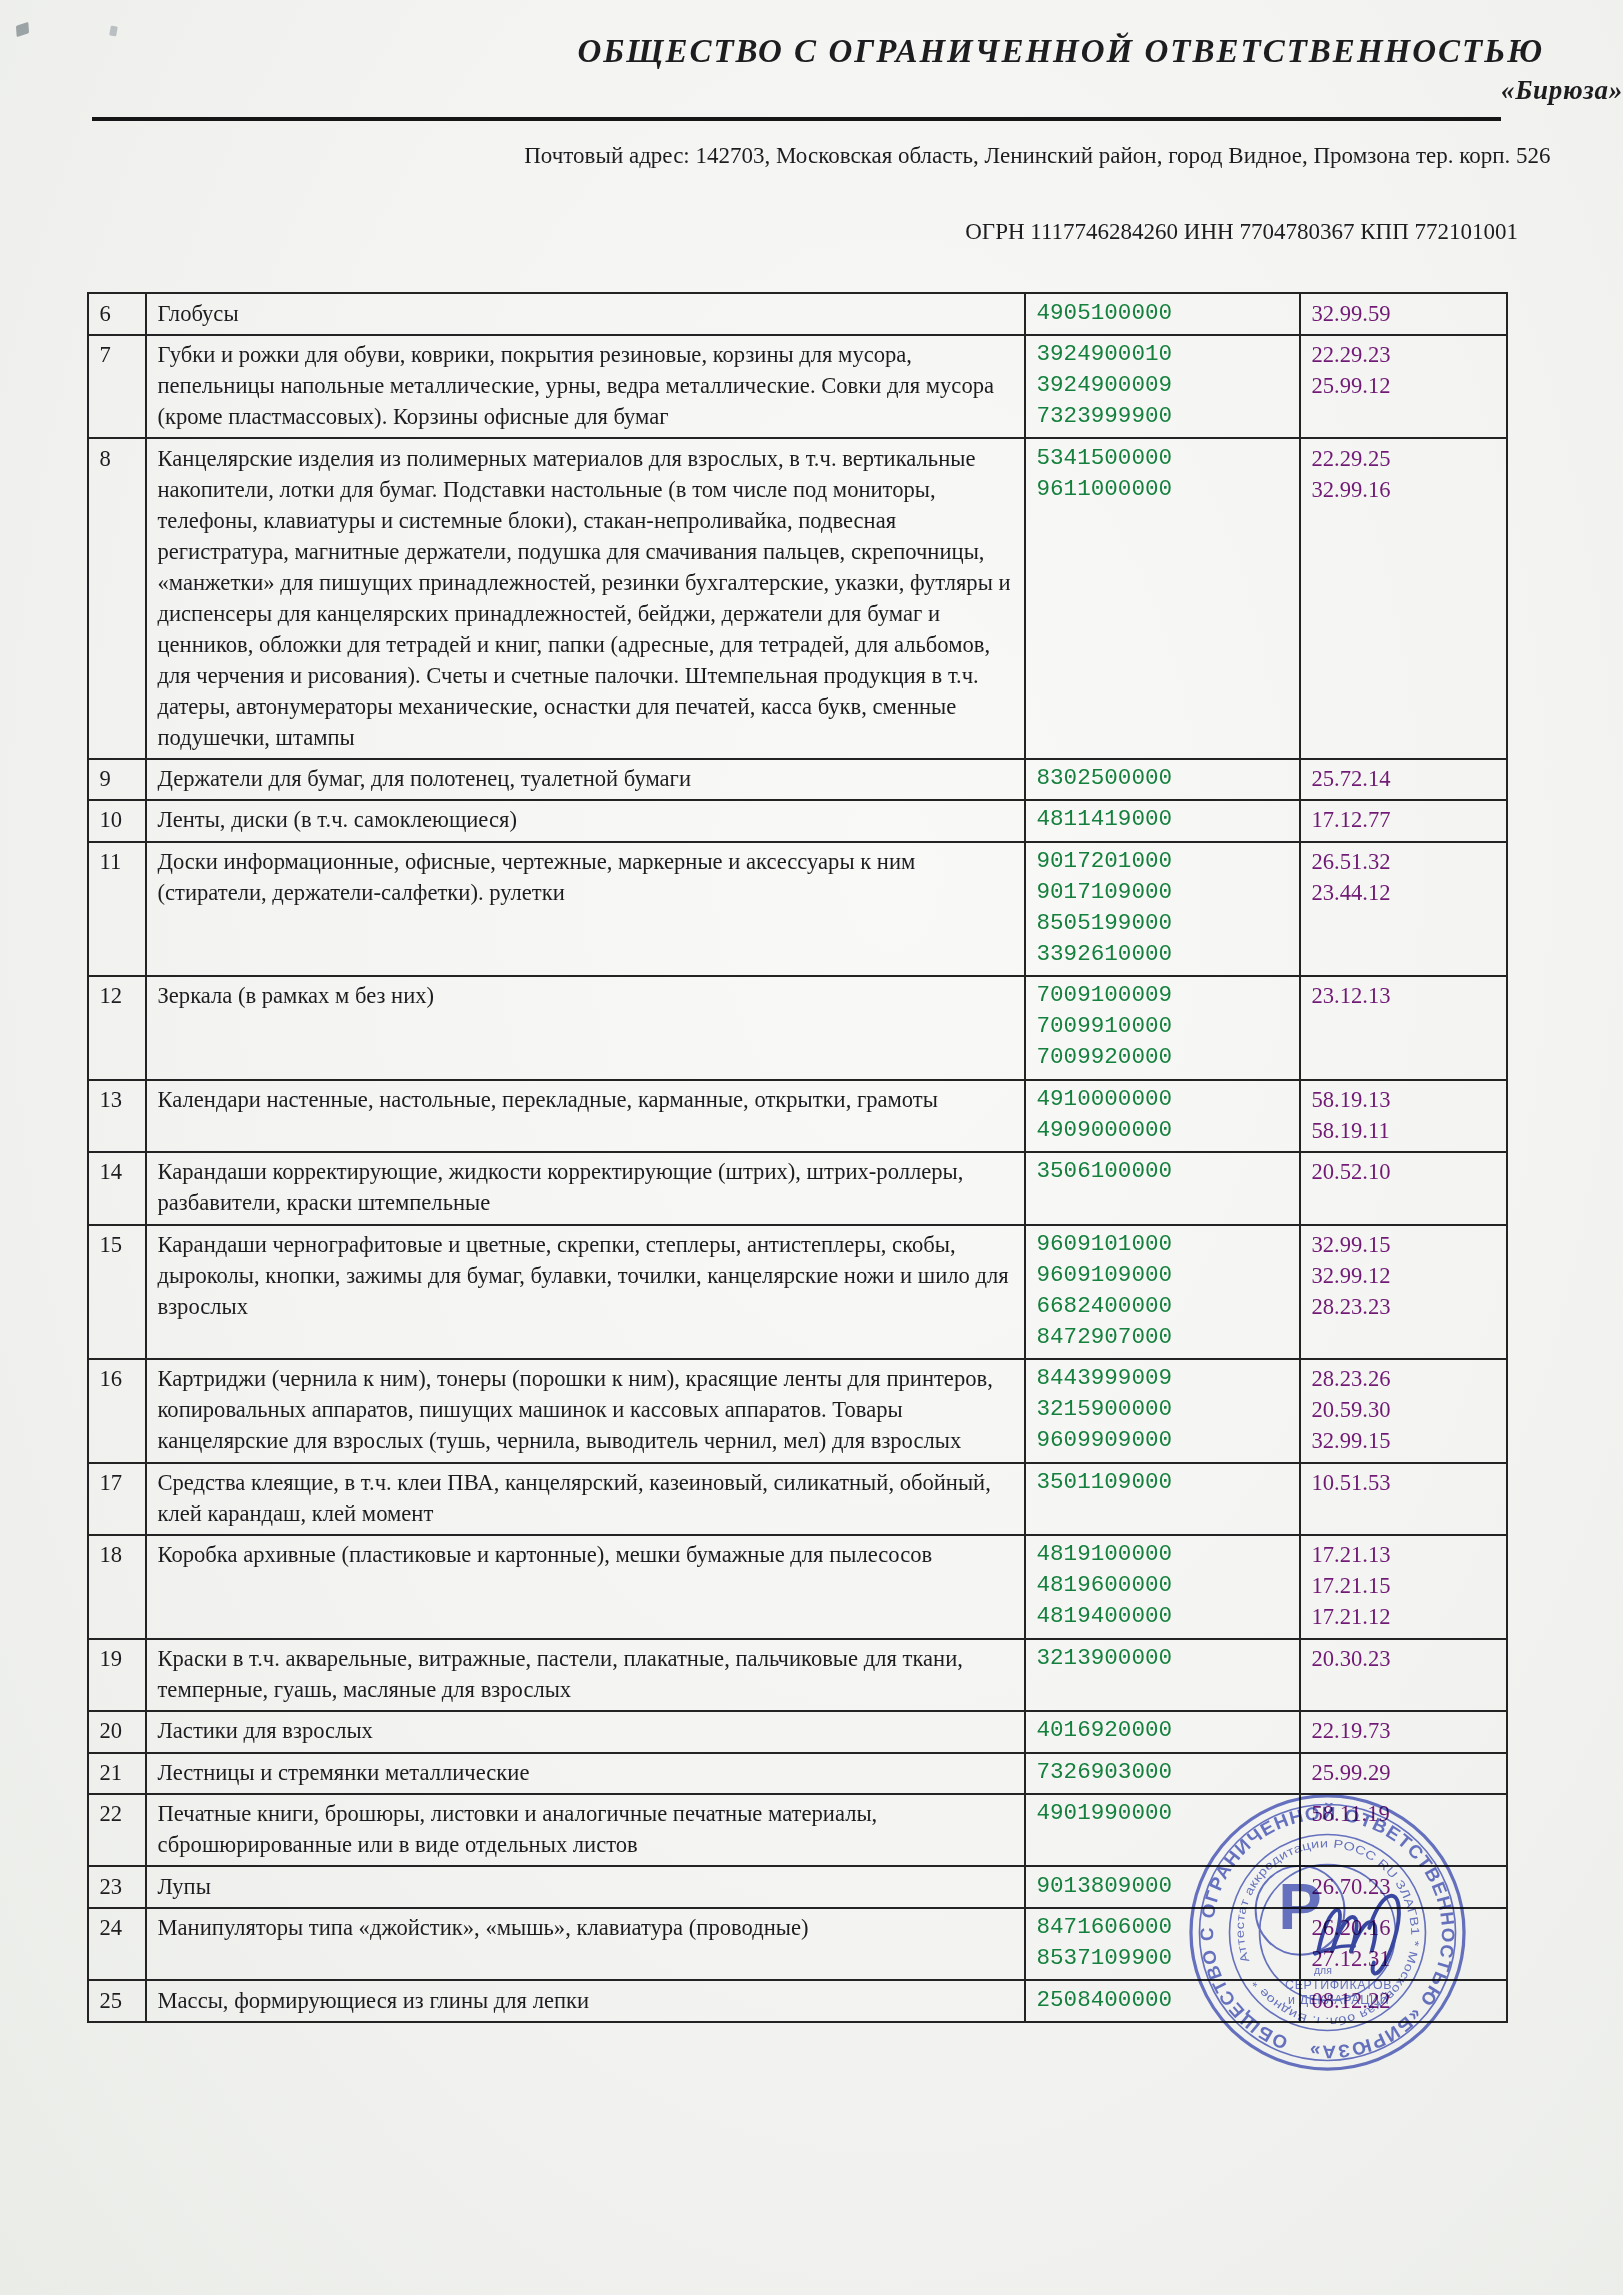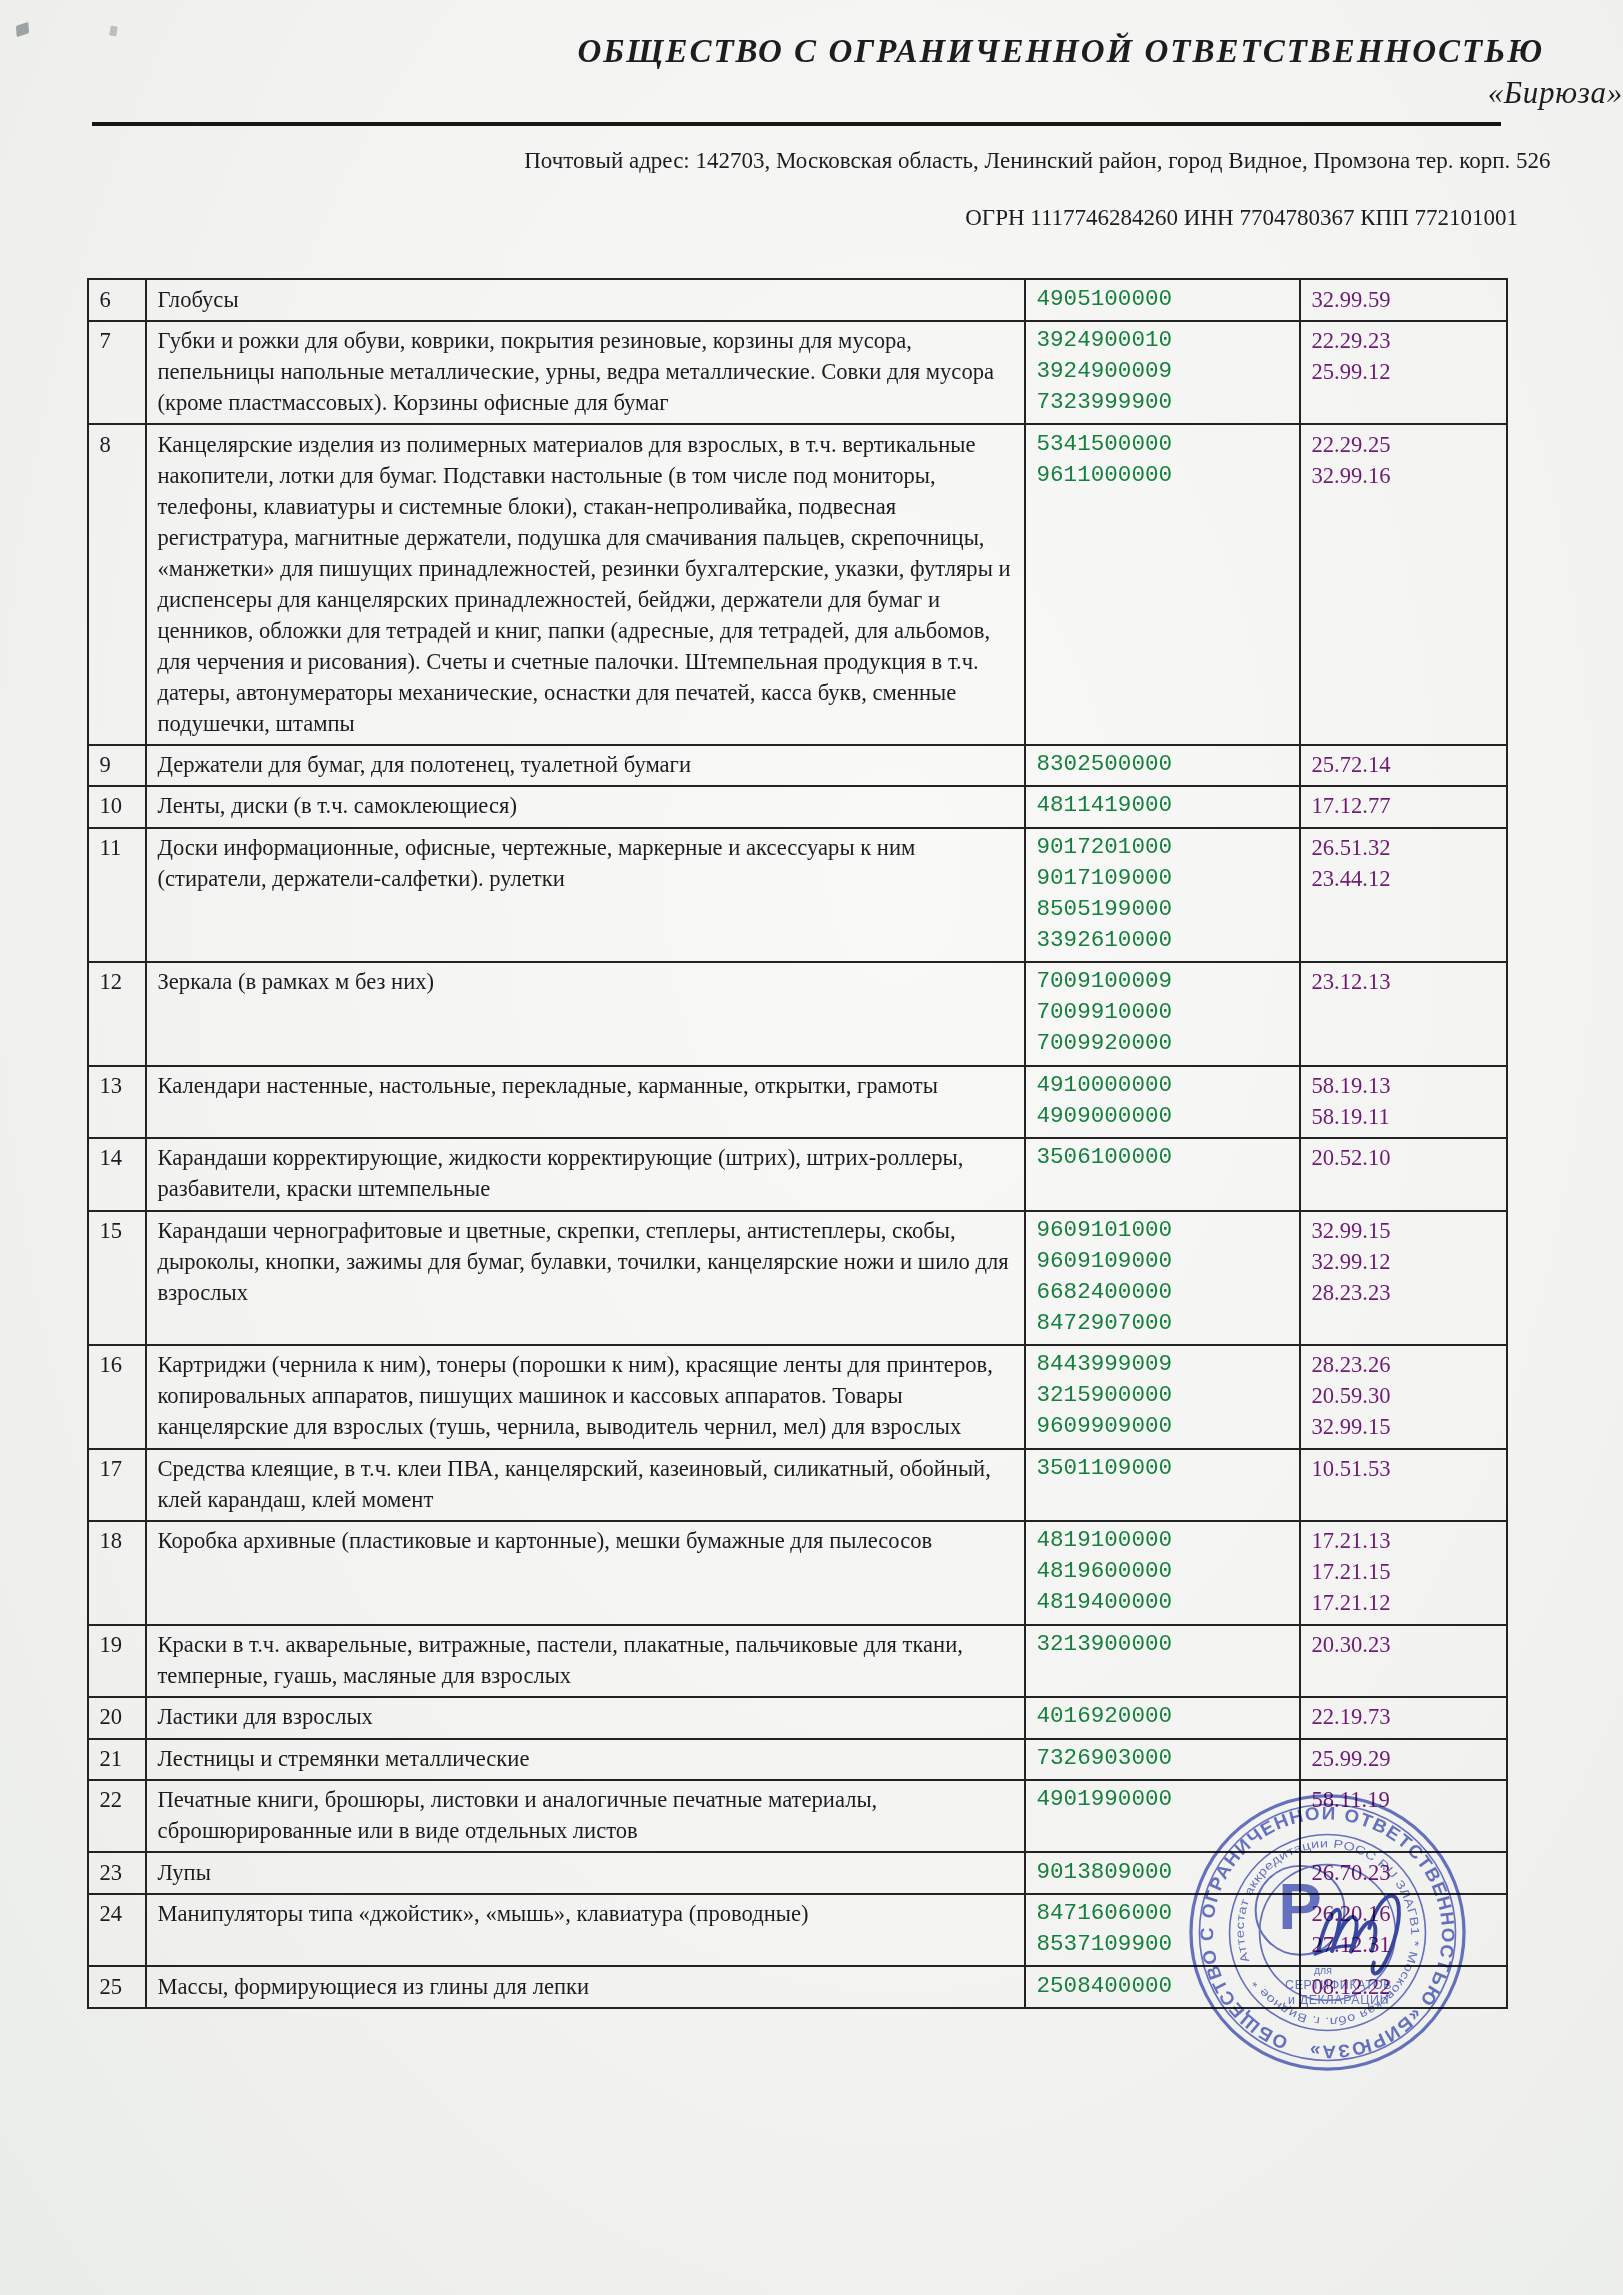--- a/index.html
+++ b/index.html
@@ -13,27 +13,27 @@
   .speck{position:absolute;border-radius:1.3px;}
   .speck-1{left:15.7px;top:23.6px;width:13px;height:11px;background:#8d9599;transform:rotate(-18deg) skewX(-14deg);opacity:.85;}
   .speck-2{left:110px;top:26px;width:7.2px;height:9.8px;background:#a4abae;transform:rotate(10deg);opacity:.7;}
 
   header{padding-top:33px;text-align:right;}
   .org-name{
     font-size:33px;font-weight:bold;font-style:italic;letter-spacing:2px;
     margin:0 79px;line-height:1.12;
   }
   .org-short{
-    font-size:31px;font-weight:normal;font-style:italic;letter-spacing:0.7px;
+    font-size:27px;font-weight:bold;font-style:italic;letter-spacing:0.7px;
     margin-top:5.2px;
   }
   .head-rule{height:4.6px;background:#161616;margin:10.5px 122px 0 92px;}
   .addr{font-size:23px;line-height:1.5;margin:10.5px auto 0;max-width:1413px;}
   .postal{margin-top:18px;max-width:1478px;}
-  .reg-line{margin-top:22px;}
+  .reg-line{margin-top:41px;}
   .contact-line{margin-top:3.9px;}
 
   table.goods{
     border-collapse:collapse;table-layout:fixed;
     margin:43px 0 0 87px;width:1419px;
     font-size:22.6px;
   }
   table.goods td{
     border:2px solid #232323;vertical-align:top;
     line-height:31px;padding:3.3px 9.2px 5.2px 10.5px;

